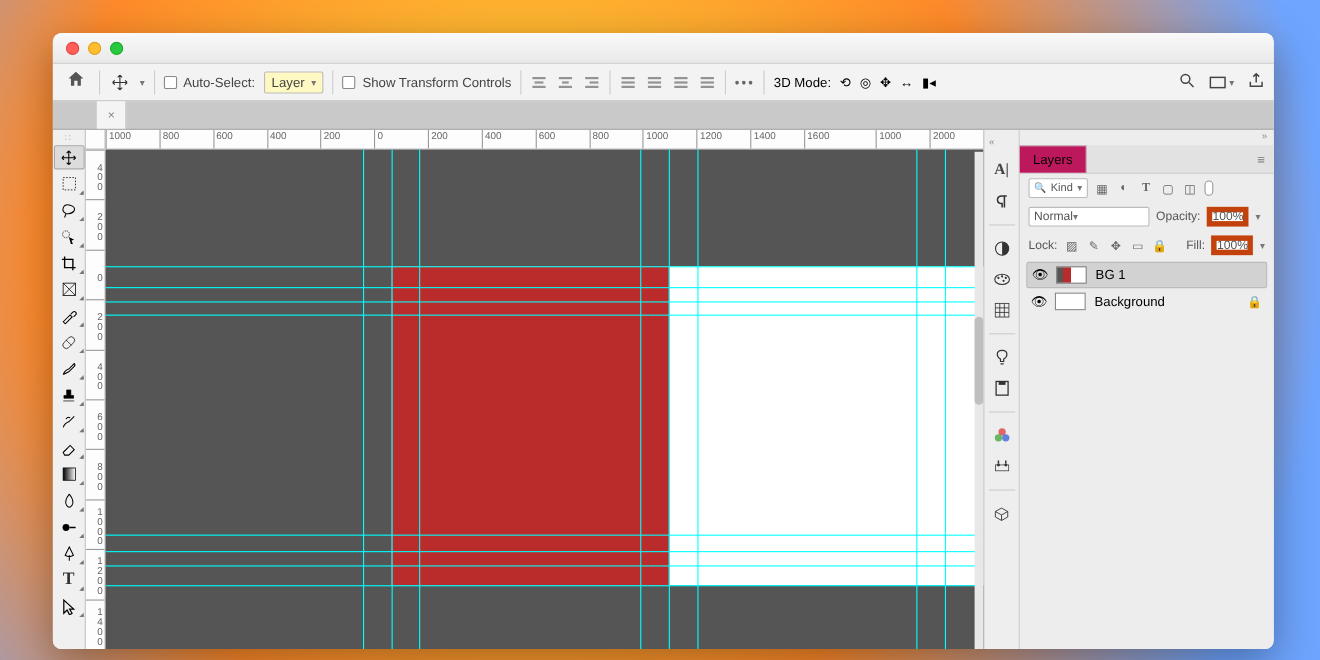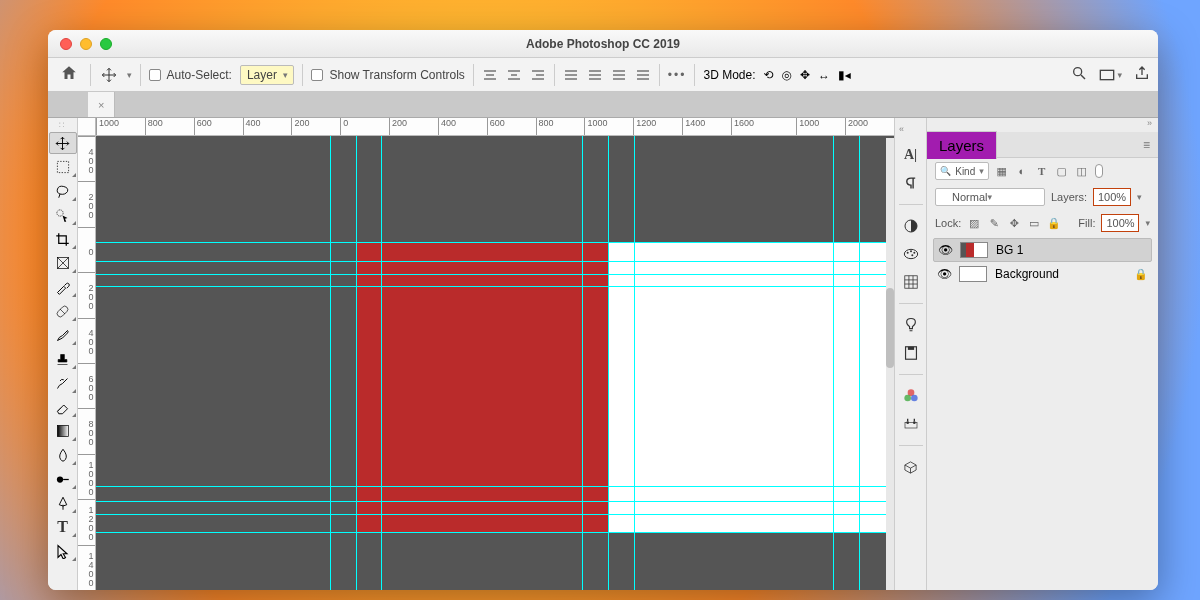--- a/index.html
+++ b/index.html
@@ -78,29 +78,29 @@
   
   .dock { width:32px; background:#eee; border-left:1px solid #ccc; display:flex; flex-direction:column; align-items:center; gap:4px; padding-top:6px; }
   .dgrp { display:flex; flex-direction:column; gap:6px; padding:6px 0; }
   .dock .dicon { width:22px; height:22px; display:flex; align-items:center; justify-content:center; font-size:14px; color:#444; }
   .dsep { width:24px; height:1px; background:#ccc; }
 
   
   .panelcol { width:232px; background:#ededed; border-left:1px solid #ccc; display:flex; flex-direction:column; }
   .panel-expand { height:14px; font-size:9px; color:#888; display:flex; justify-content:flex-end; padding:0 6px; }
   .paneltabs { display:flex; border-bottom:1px solid #ccc; align-items:center; height:26px; background:#e2e2e2; }
-  .ptab { background:#a21caf; padding:5px 12px; font-size:15px; border-right:1px solid #ccc; border-top:1px solid #ccc; }
+  .ptab { background:#be185d; padding:5px 12px; font-size:12px; border-right:1px solid #ccc; border-top:1px solid #ccc; }
   .pmenu { margin-left:auto; padding-right:8px; color:#777; }
   .prow { display:flex; align-items:center; gap:6px; padding:4px 8px; font-size:11px; color:#555; }
   .kind { height:18px; border:1px solid #bbb; border-radius:2px; background:#fff; display:flex; align-items:center; padding:0 4px; gap:4px; font-size:10px; }
   .kind .mag { font-size:9px; }
   .filtic { width:14px; text-align:center; color:#666; }
   .toggle { width:8px; height:14px; border:1px solid #999; border-radius:4px; background:#fff; position:relative; }
-  .bl-sel { flex:0 0 110px; background:#fff; border:1px solid #bbb; height:18px; border-radius:2px; display:flex; align-items:center; padding:0 16px; font-size:11px; }
-  .pct { background:#fff; border:1px solid #c2410c; height:18px; width:38px; text-align:center; font-size:11px; display:flex; align-items:center; justify-content:center; }
+  .bl-sel { flex:0 0 110px; background:#fff; border:1px solid #bbb; height:18px; border-radius:2px; display:flex; align-items:center; padding:0 4px; font-size:11px; }
+  .pct { background:#fff; border:5px solid #c2410c; height:18px; width:38px; text-align:center; font-size:11px; display:flex; align-items:center; justify-content:center; }
   .lockic { width:14px; text-align:center; color:#666; }
   .layers { padding:2px 6px; }
   .layer { display:flex; align-items:center; height:24px; gap:8px; font-size:12px; padding:0 4px; }
   .layer.sel { background:#d2d2d2; }
   .eye { width:14px; }
   .thumb { width:28px; height:16px; border:1px solid #888; background:#fff; display:flex; align-items:center; justify-content:center; font-size:8px; }
   .thumb.red { background:linear-gradient(90deg,#555 0 20%, #ba2b2b 20% 50%, #fff 50% 100%); }
   .lockcol { margin-left:auto; color:#777; font-size:11px; }
 
   .scrollbar { position:absolute; right:0; top:20px; bottom:0; width:8px; background:#e8e8e8; }
@@ -110,21 +110,20 @@
 <body>
 
 <div class="window">
 
   <div class="titlebar">
     <div class="traffic">
       <span class="dot-red"></span>
       <span class="dot-yellow"></span>
       <span class="dot-green"></span>
     </div>
-    <div class="title">Adobe Photoshop CC 2019</div>
   </div>
 
   <div class="optbar">
     <span class="home">
       <svg width="18" height="18" viewBox="0 0 24 24">
           <path fill="#555" d="M12 3l9 8h-3v9h-4v-6H10v6H6v-9H3z"></path>
         </svg>
     </span>
     <span class="sep"></span>
     <span class="move-ic">
@@ -485,21 +484,21 @@
         <span class="filtic" style="font-family:serif;font-weight:bold">T</span>
         <span class="filtic">▢</span>
         <span class="filtic">◫</span>
         <span class="toggle"></span>
       </div>
       <div class="prow">
         <span class="bl-sel">
           <span>Normal</span>
             <span class="chev">▾</span>
         </span>
-        <span>Layers:</span>
+        <span>Opacity:</span>
         <span class="pct">100%</span>
         <span class="chev">▾</span>
       </div>
       <div class="prow">
         <span>Lock:</span>
         <span class="lockic">▨</span>
         <span class="lockic">✎</span>
         <span class="lockic">✥</span>
         <span class="lockic">▭</span>
         <span class="lockic">🔒</span>

